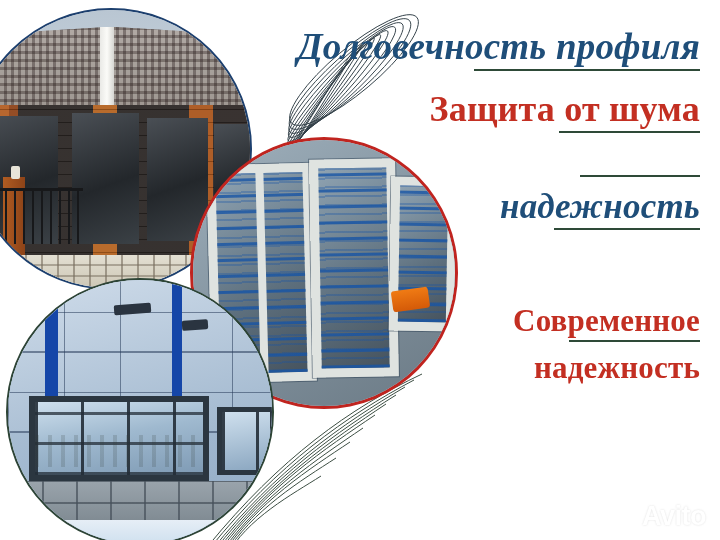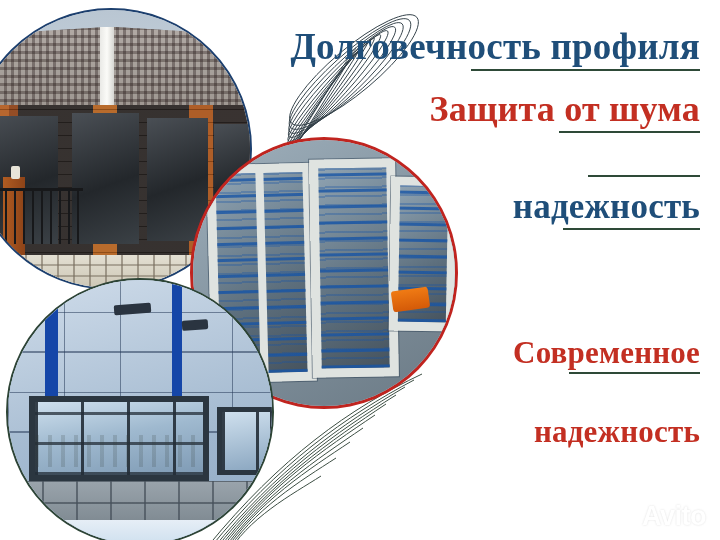--- a/index.html
+++ b/index.html
@@ -155,41 +155,41 @@
     position:absolute; left:0; right:0; bottom:0; height:9%;
     background:linear-gradient(#e6eef6,#cfe0ef);
   }
 
   
   #claims { position:absolute; right:20px; top:0; width:480px; height:540px; }
   .claim { position:absolute; right:0; text-align:right; white-space:nowrap; }
   .claim .ln {
     display:block; font-weight:700; letter-spacing:.2px; line-height:1.02;
   }
-  .claim.navy .ln { color:#1f4e79; }
+  .claim.navy .ln { color:#1f4e79;font-style:italic; }
   .claim.red  .ln { color:#c32f22; }
   .rule {
     display:block; height:2px; background:#2e4a38; margin-top:3px; margin-left:auto;
   }
 
   #claim-1 { top:28px;  }
   #claim-1 .ln { font-size:37px; }
   #claim-1 .rule { width:56%; }
 
   #claim-2 { top:91px; }
   #claim-2 .ln { font-size:36px; }
   #claim-2 .rule { width:52%; }
 
   #claim-3 { top:172px; }
   #claim-3 .ln { font-size:35px; }
   #claim-3 .rule { width:62%; }
   #claim-3 .gap { display:block; height:12px; }
 
   #claim-4 { top:305px; }
-  #claim-4 .ln { font-size:31px;margin-top:32px; }
+  #claim-4 .ln { font-size:31px; }
   #claim-4 .rule { width:70%; }
   #claim-4 .gap { display:block; height:10px; }
 
   #claim-5 { top:437px; }
   #claim-5 .ln { font-size:37px; }
   #claim-5 .rule { width:99%; }
 
   
   #watermark {
     position:absolute; right:14px; bottom:8px;

